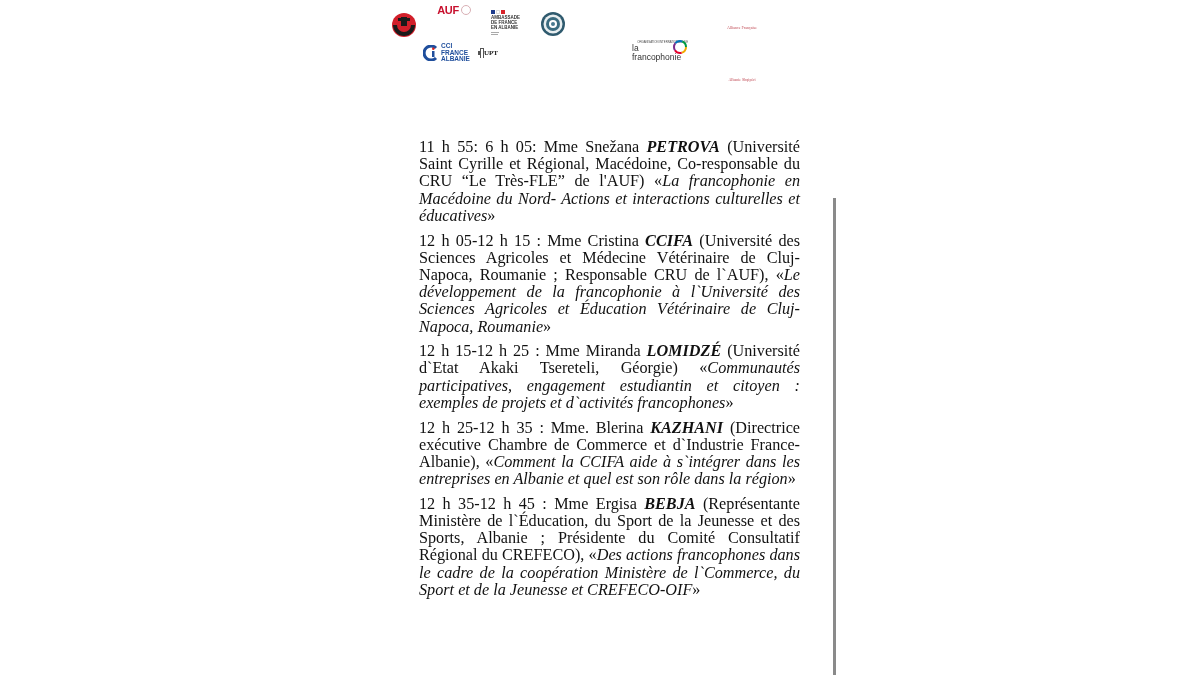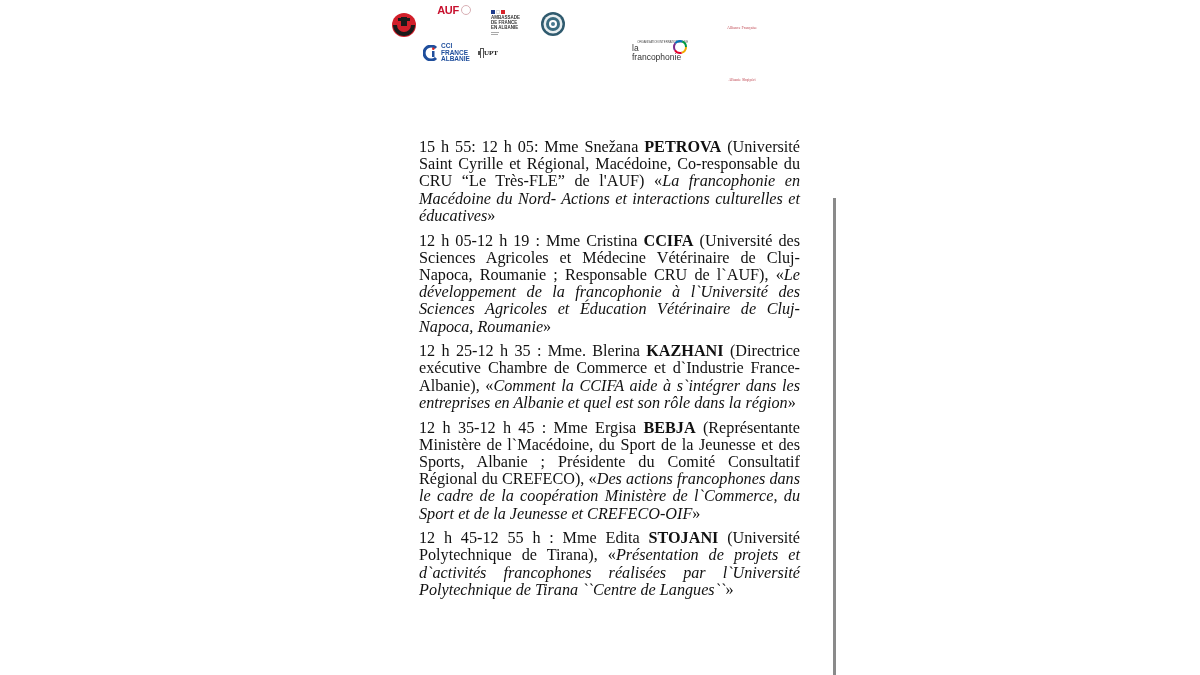--- a/index.html
+++ b/index.html
@@ -14,21 +14,21 @@
 
     .vline {
       position: absolute; left: 833px; top: 198px; width: 3px; height: 477px; background: #8a8a8a;
     }
 
     .content {
       position: absolute; left: 419px; top: 139px; width: 381px;
       font-size: 16.2px; line-height: 17.2px; text-align: justify;
     }
     .entry { margin: 0 0 7.5px 0; text-align: justify; }
-    .entry b { font-weight: bold; }
+    .entry b { font-weight: bold; font-style: italic; }
     .entry i { font-style: italic; }
   </style>
 </head>
 <body>
 
 <div class="logos">
 
   <div class="logo" style="left:391px;top:12px;width:26px;height:26px;">
     <svg width="26" height="26" viewBox="0 0 26 26">
       <circle cx="13" cy="13" r="12" fill="#d11f2a"></circle>
@@ -96,24 +96,24 @@
   <div class="logo" style="left:722px;top:7px;width:40px;height:30px;flex-direction:column;gap:47px;">
     <span style="font-family:'Liberation Serif',serif;font-style:italic;font-size:13px;line-height:13px;color:#d23c4a;">af</span>
     <span style="font-family:'Liberation Serif',serif;font-size:4px;line-height:5px;color:#c04a55;margin-top:2px;">Alliance Française</span>
     <span style="font-family:'Liberation Serif',serif;font-size:4px;line-height:5px;color:#c04a55;">Albanie Shqipëri</span>
   </div>
 </div>
 
 <div class="vline"></div>
 
 <div class="content">
-  <p class="entry"><span>15 h 55: 12 h 05: Mme Snežana </span><b>PETROVA</b><span> (Université Saint Cyrille et Régional, Macédoine, Co-responsable du CRU “Le Très-FLE” de l'AUF) «</span><i>La francophonie en Macédoine du Nord- Actions et interactions culturelles et éducatives</i><span>»</span></p>
+  <p class="entry"><span>11 h 55: 6 h 05: Mme Snežana </span><b>PETROVA</b><span> (Université Saint Cyrille et Régional, Macédoine, Co-responsable du CRU “Le Très-FLE” de l'AUF) «</span><i>La francophonie en Macédoine du Nord- Actions et interactions culturelles et éducatives</i><span>»</span></p>
 
-  <p class="entry"><span>12 h 05-12 h 19 : Mme Cristina </span><b>CCIFA</b><span> (Université des Sciences Agricoles et Médecine Vétérinaire de Cluj-Napoca, Roumanie ; Responsable CRU de l`AUF), «</span><i>Le développement de la francophonie à l`Université des Sciences Agricoles et Éducation Vétérinaire de Cluj-Napoca, Roumanie</i><span>»</span></p>
+  <p class="entry"><span>12 h 05-12 h 15 : Mme Cristina </span><b>CCIFA</b><span> (Université des Sciences Agricoles et Médecine Vétérinaire de Cluj-Napoca, Roumanie ; Responsable CRU de l`AUF), «</span><i>Le développement de la francophonie à l`Université des Sciences Agricoles et Éducation Vétérinaire de Cluj-Napoca, Roumanie</i><span>»</span></p>
 
+  <p class="entry"><span>12 h 15-12 h 25 : Mme Miranda </span><b>LOMIDZÉ</b><span> (Université d`Etat Akaki Tsereteli, Géorgie) «</span><i>Communautés participatives, engagement estudiantin et citoyen : exemples de projets et d`activités francophones</i><span>»</span></p>
 
   <p class="entry"><span>12 h 25-12 h 35 : Mme. Blerina </span><b>KAZHANI</b><span> (Directrice exécutive Chambre de Commerce et d`Industrie France-Albanie), «</span><i>Comment la CCIFA aide à s`intégrer dans les entreprises en Albanie et quel est son rôle dans la région</i><span>»</span></p>
 
-  <p class="entry"><span>12 h 35-12 h 45 : Mme Ergisa </span><b>BEBJA</b><span> (Représentante Ministère de l`Macédoine, du Sport de la Jeunesse et des Sports, Albanie ; Présidente du Comité Consultatif Régional du CREFECO), «</span><i>Des actions francophones dans le cadre de la coopération Ministère de l`Commerce, du Sport et de la Jeunesse et CREFECO-OIF</i><span>»</span></p>
+  <p class="entry"><span>12 h 35-12 h 45 : Mme Ergisa </span><b>BEBJA</b><span> (Représentante Ministère de l`Éducation, du Sport de la Jeunesse et des Sports, Albanie ; Présidente du Comité Consultatif Régional du CREFECO), «</span><i>Des actions francophones dans le cadre de la coopération Ministère de l`Commerce, du Sport et de la Jeunesse et CREFECO-OIF</i><span>»</span></p>
 
-  <p class="entry"><span>12 h 45-12 55 h : Mme Edita </span><b>STOJANI</b><span> (Université Polytechnique de Tirana), «</span><i>Présentation de projets et d`activités francophones réalisées par l`Université Polytechnique de Tirana ``Centre de Langues``</i><span>»</span></p>
 
 </div>
 
 </body></html>

